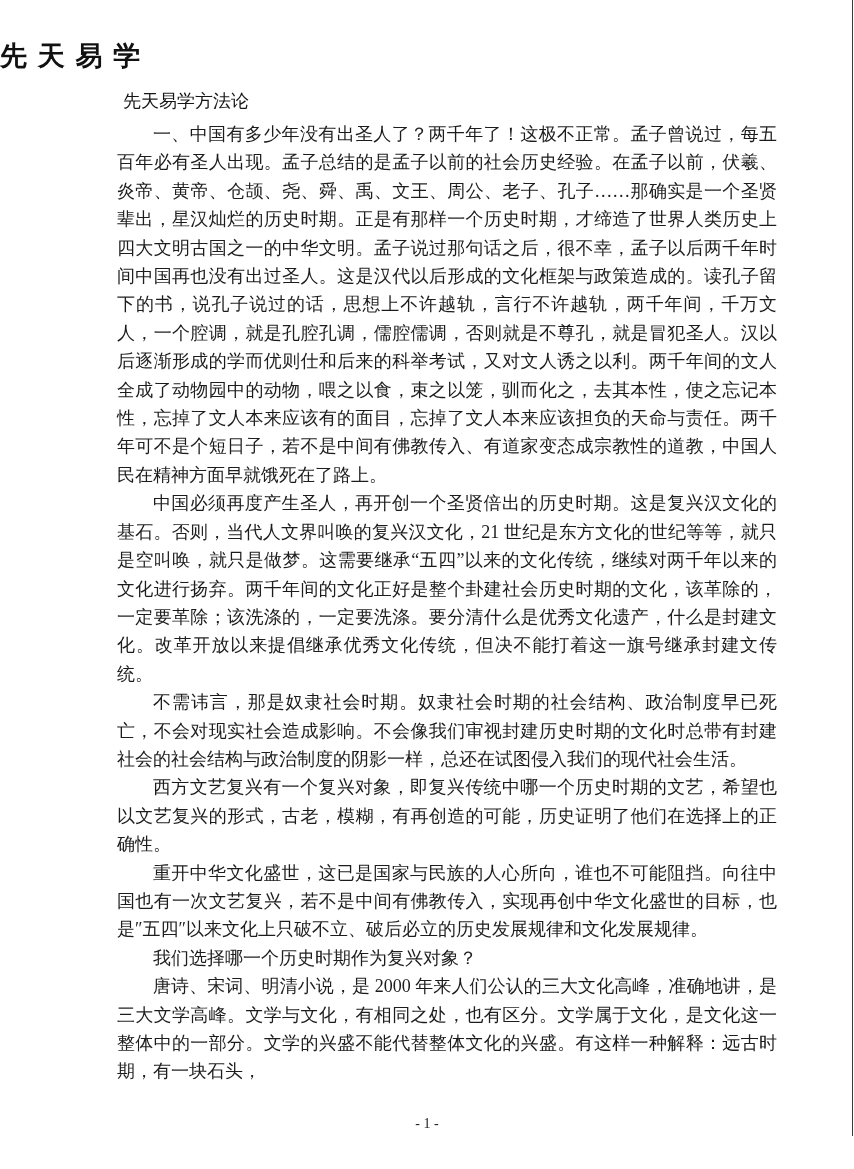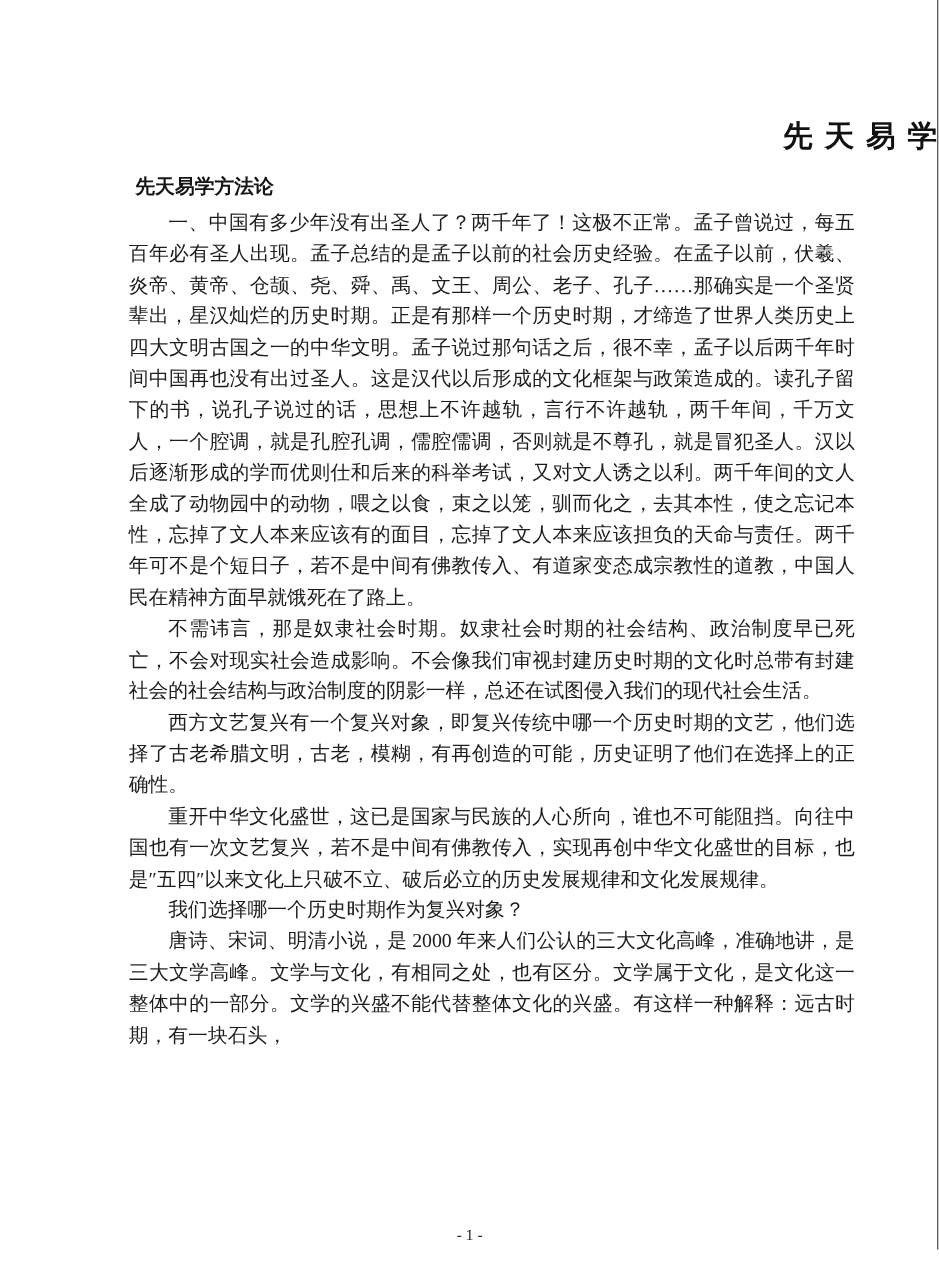--- a/index.html
+++ b/index.html
@@ -18,35 +18,35 @@
   .doc {
     position: absolute;
     top: 0;
     left: 0;
     width: 854px;
     height: 1169px;
     background: #ffffff;
   }
   .doc-title {
     margin: 0;
-    padding-top: 108px;
-    text-align: right;
+    padding-top: 40px;
+    text-align: left;
     font-size: 27px;
     line-height: 32px;
     font-weight: bold;
     color: #111111;
     letter-spacing: 2px;
   }
   .section-heading {
     margin: 0;
     margin-top: 16px;
     padding-left: 123px;
     font-size: 18px;
     line-height: 26px;
-    font-weight: bold;
+    font-weight: normal;
     color: #151515;
   }
   .body-text {
     margin-top: 6px;
     padding-left: 117px;
     padding-right: 77px;
   }
   .body-text p {
     margin: 0;
     font-size: 18px;
@@ -78,22 +78,23 @@
 <body>
 
 <div class="doc">
 
   <h1 class="doc-title">先 天 易 学</h1>
 
   <h2 class="section-heading">先天易学方法论</h2>
 
   <div class="body-text">
     <p>一、中国有多少年没有出圣人了？两千年了！这极不正常。孟子曾说过，每五百年必有圣人出现。孟子总结的是孟子以前的社会历史经验。在孟子以前，伏羲、炎帝、黄帝、仓颉、尧、舜、禹、文王、周公、老子、孔子……那确实是一个圣贤辈出，星汉灿烂的历史时期。正是有那样一个历史时期，才缔造了世界人类历史上四大文明古国之一的中华文明。孟子说过那句话之后，很不幸，孟子以后两千年时间中国再也没有出过圣人。这是汉代以后形成的文化框架与政策造成的。读孔子留下的书，说孔子说过的话，思想上不许越轨，言行不许越轨，两千年间，千万文人，一个腔调，就是孔腔孔调，儒腔儒调，否则就是不尊孔，就是冒犯圣人。汉以后逐渐形成的学而优则仕和后来的科举考试，又对文人诱之以利。两千年间的文人全成了动物园中的动物，喂之以食，束之以笼，驯而化之，去其本性，使之忘记本性，忘掉了文人本来应该有的面目，忘掉了文人本来应该担负的天命与责任。两千年可不是个短日子，若不是中间有佛教传入、有道家变态成宗教性的道教，中国人民在精神方面早就饿死在了路上。</p>
+    <p>中国必须再度产生圣人，再开创一个圣贤倍出的历史时期。这是复兴汉文化的基石。否则，当代人文界叫唤的复兴汉文化，21 世纪是东方文化的世纪等等，就只是空叫唤，就只是做梦。这需要继承“五四”以来的文化传统，继续对两千年以来的文化进行扬弃。两千年间的文化正好是整个卦建社会历史时期的文化，该革除的，一定要革除；该洗涤的，一定要洗涤。要分清什么是优秀文化遗产，什么是封建文化。改革开放以来提倡继承优秀文化传统，但决不能打着这一旗号继承封建文传统。</p>
     <p>不需讳言，那是奴隶社会时期。奴隶社会时期的社会结构、政治制度早已死亡，不会对现实社会造成影响。不会像我们审视封建历史时期的文化时总带有封建社会的社会结构与政治制度的阴影一样，总还在试图侵入我们的现代社会生活。</p>
-    <p>西方文艺复兴有一个复兴对象，即复兴传统中哪一个历史时期的文艺，他们选择了古老希腊文明，古老，模糊，有再创造的可能，历史证明了他们在选择上的正确性。</p>
+    <p>西方文艺复兴有一个复兴对象，即复兴传统中哪一个历史时期的文艺，希望也以文艺复兴的形式，古老，模糊，有再创造的可能，历史证明了他们在选择上的正确性。</p>
     <p>重开中华文化盛世，这已是国家与民族的人心所向，谁也不可能阻挡。向往中国也有一次文艺复兴，若不是中间有佛教传入，实现再创中华文化盛世的目标，也是″五四″以来文化上只破不立、破后必立的历史发展规律和文化发展规律。</p>
     <p>我们选择哪一个历史时期作为复兴对象？</p>
     <p>唐诗、宋词、明清小说，是 2000 年来人们公认的三大文化高峰，准确地讲，是三大文学高峰。文学与文化，有相同之处，也有区分。文学属于文化，是文化这一整体中的一部分。文学的兴盛不能代替整体文化的兴盛。有这样一种解释：远古时期，有一块石头，</p>
   </div>
 
   <div class="page-number">- 1 -</div>
 
   <div class="edge-line"></div>
 
 </div>

